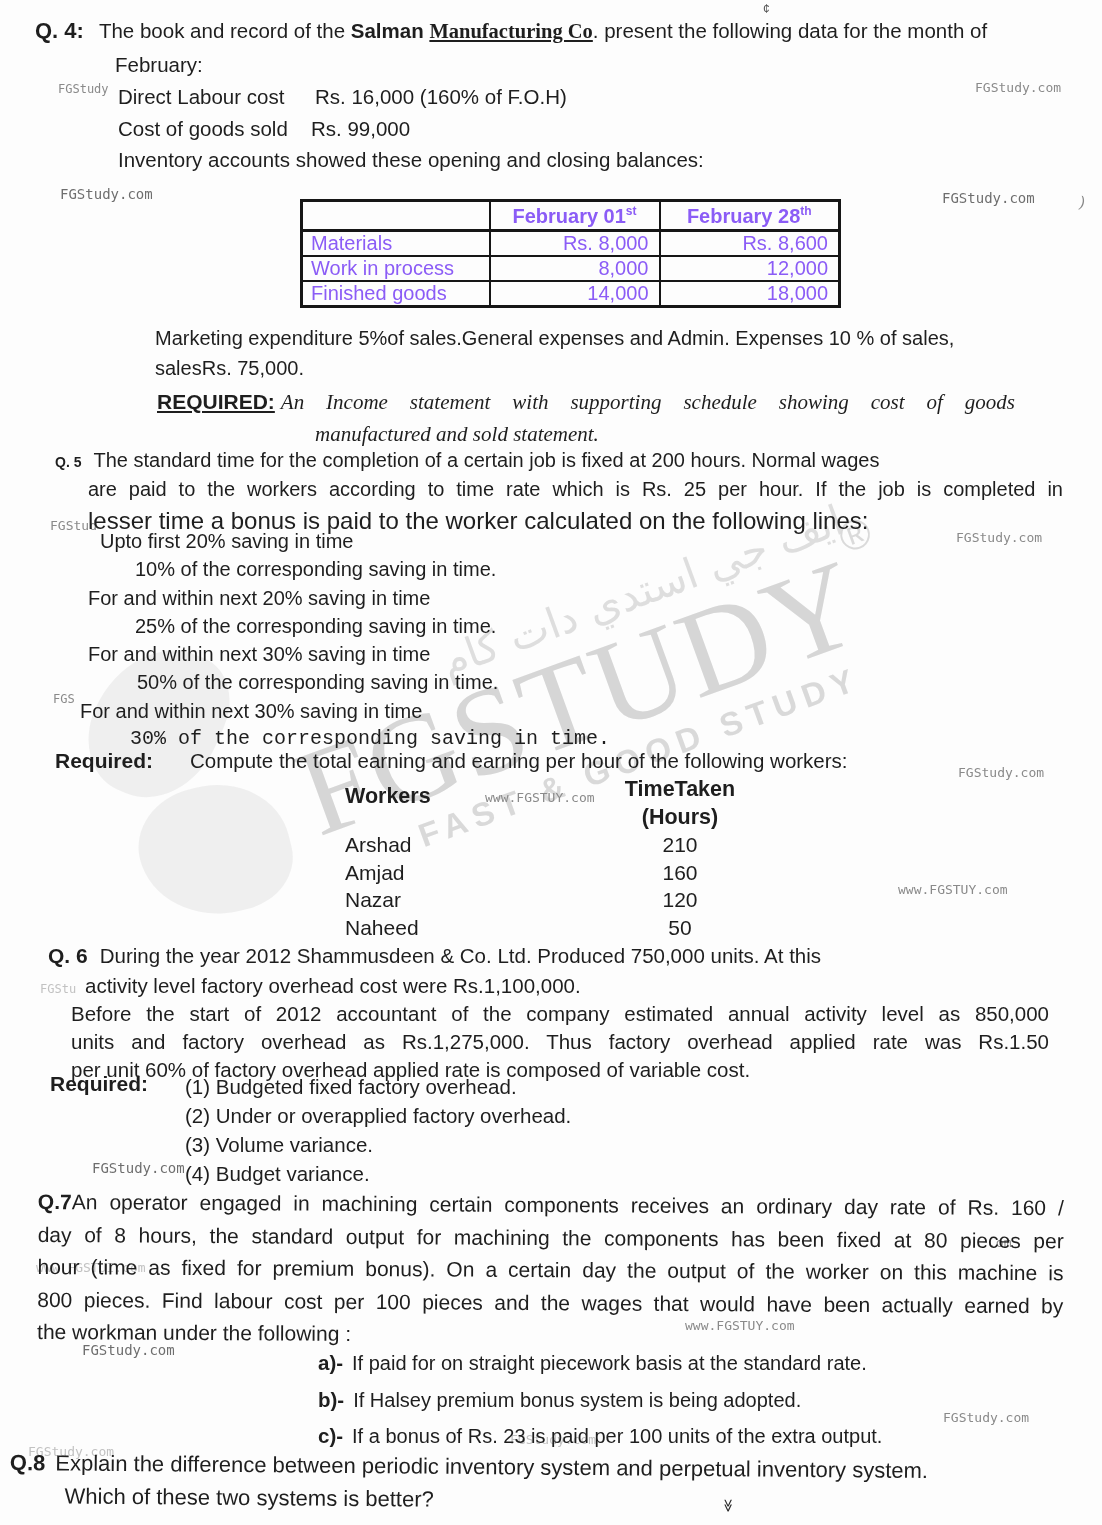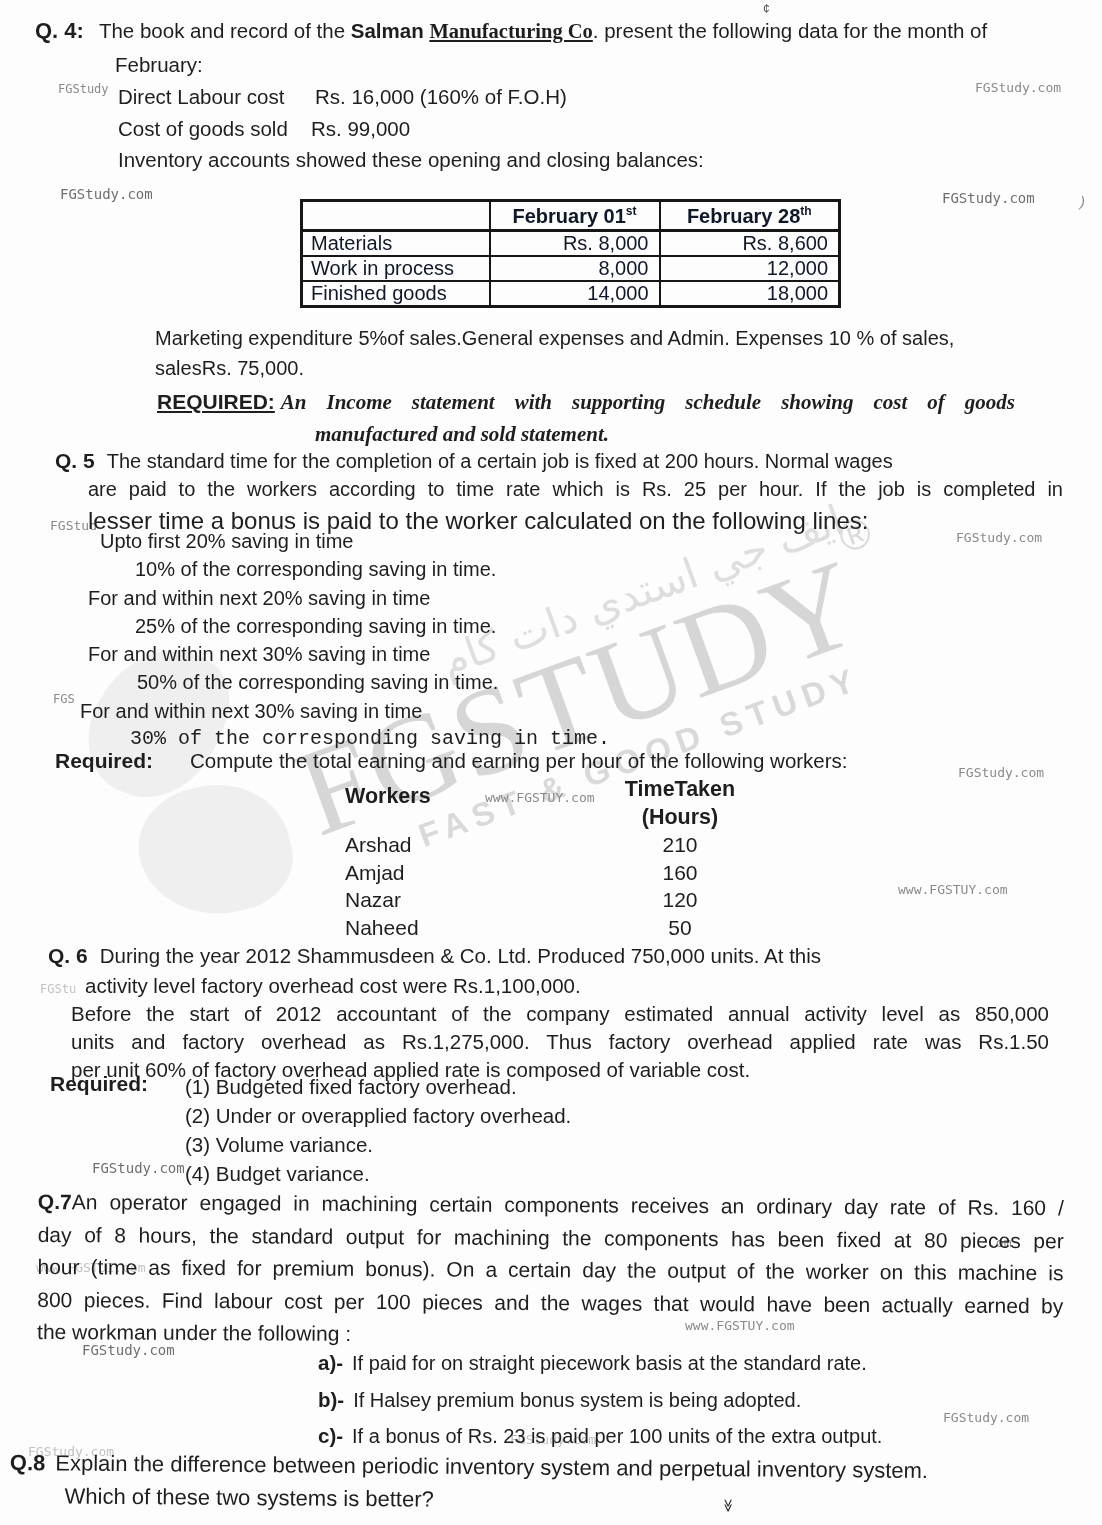--- a/index.html
+++ b/index.html
@@ -34,41 +34,41 @@
   
   .q4 { left:35px; top:16px; font-size:20.5px; line-height:30px; width:1040px; }
   .q4-label { font-size:22px; margin-right:15px; }
   .mfg { font-family:"Liberation Serif","DejaVu Serif",serif; font-weight:bold; text-decoration:underline; }
   .q4-feb { margin:4px 0 0 80px; }
   .kv { display:flex; margin-left:83px; margin-top:2px; }
   .kv .k1 { width:197px; }
   .kv2 .k1 { width:193px; }
   .q4-inv { margin-left:83px; margin-top:1px; }
 
-  .inv-table { position:absolute; left:300px; top:199px; border-collapse:collapse; font-size:20px; color:#0f172a;padding-left:48px; }
+  .inv-table { position:absolute; left:300px; top:199px; border-collapse:collapse; font-size:20px; color:#8b5cf6;padding-left:48px; }
   .inv-table th, .inv-table td { border:2px solid #161616; padding:0; }
   .inv-table { border:3px solid #161616; }
   .inv-table th { height:30px; font-size:20px; text-align:center; border-bottom:3px solid #161616; }
   .inv-table td { height:25px; }
   .inv-table sup { font-size:12px; }
   .c1 { width:188px; text-align:left; padding-left:8px !important; }
   .c2 { width:170px; }
   .c3 { width:180px; }
   td.c2, td.c3 { text-align:right; padding-right:10px !important; }
 
   .mkt { left:155px; top:323px; width:865px; font-size:20px; line-height:30px; }
   .req4 { left:157px; top:387px; width:858px; line-height:29px; }
   .req4-l1 { text-align:justify; text-align-last:justify; }
   .req4-label { font-size:21px; text-decoration:underline; margin-right:6px; }
-  .req4-text { font-family:"Liberation Serif","DejaVu Serif",serif; font-style:italic; font-weight:bold; font-size:21px; }
+  .req4-text { font-family:"Liberation Serif","DejaVu Serif",serif; font-style:italic; font-weight:normal; font-size:21px; }
   .req4-l2 { margin-left:158px; margin-top:2px; }
 
   
   .q5a { left:55px; top:449px; font-size:20px; width:1000px; }
-  .q5-label { font-size:21px; margin-right:12px; }
+  .q5-label { font-size:14px; margin-right:12px; }
   .q5b { left:88px; top:478px; width:975px; font-size:20px; text-align:justify; text-align-last:justify; }
   .q5c { left:88px; top:507px; font-size:24px; }
   .bonus { left:55px; top:527px; font-size:20px; line-height:28.3px; width:900px; }
   .bl0 { margin-left:45px; } .bl1 { margin-left:80px; } .bl2 { margin-left:33px; }
   .bl3 { margin-left:80px; } .bl4 { margin-left:33px; } .bl5 { margin-left:82px; }
   .bl6 { margin-left:25px; } .bl7 { margin-left:75px;font-family:Liberation Mono, monospace; }
   .req5 { left:55px; top:749px; display:flex; font-size:20.5px; }
   .req5-label { width:135px; font-size:21px; }
   .workers { left:345px; top:776px; display:grid; grid-template-columns:250px 170px; line-height:27.6px; font-size:21px; }
   .wh-name { font-weight:bold; font-size:21.5px; padding-top:7px; }

